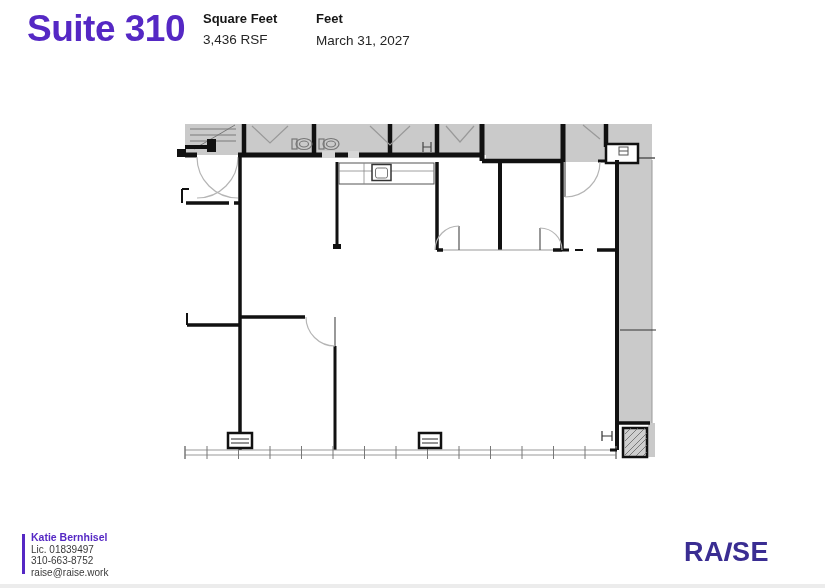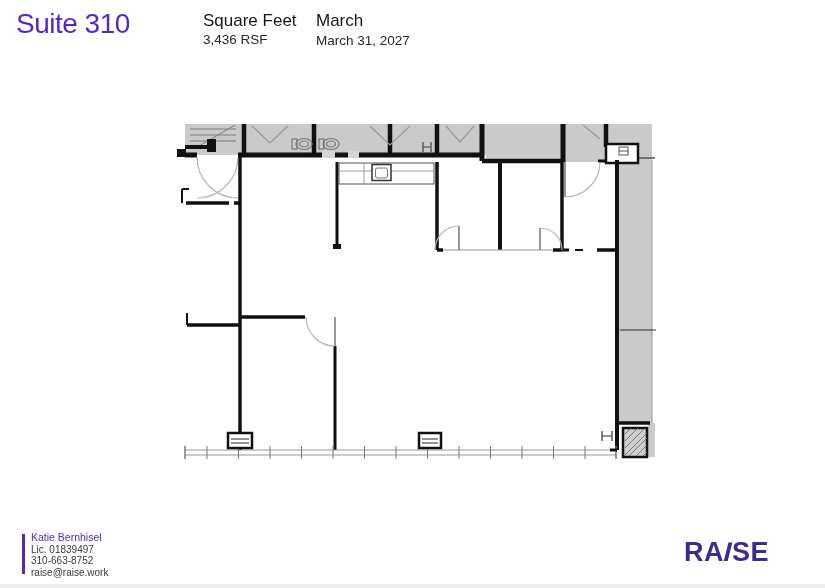--- a/index.html
+++ b/index.html
@@ -4,54 +4,54 @@
 <style>
   html,body{margin:0;padding:0;}
   body{
     width:825px;height:588px;position:relative;overflow:hidden;
     background:#ffffff;font-family:"Liberation Sans",sans-serif;
     -webkit-font-smoothing:antialiased;
   }
   .abs{position:absolute;}
   
   .suite-title{
-    left:16px;top:8px;font-size:28px;font-weight:400;
+    left:27px;top:8px;font-size:37px;font-weight:700;
     color:var(--brand_purple,#5528c4);letter-spacing:-0.5px;
   }
-  .meta-label{font-size:17px;font-weight:400;color:#161616;}
+  .meta-label{font-size:13px;font-weight:700;color:#161616;}
   .meta-value{font-size:13.5px;font-weight:400;color:#262626;}
   .sqft-label{left:203px;top:11px;}
   .sqft-value{left:203px;top:32px;}
   .term-label{left:316px;top:11px;}
   .term-value{left:316px;top:33px;}
   
   .plan{left:0;top:0;width:825px;height:588px;}
   
   .agent-bar{
     left:22px;top:534px;width:3px;height:40px;
     background:var(--brand_purple,#5528c4);
   }
   .agent-block{left:31px;top:532px;line-height:11.5px;}
-  .agent-name{font-size:10.5px;font-weight:400;color:var(--brand_purple,#5528c4);}
+  .agent-name{font-size:10.5px;font-weight:700;color:var(--brand_purple,#5528c4);}
   .agent-line{font-size:10px;color:#3a3a3a;}
   .logo{
     left:684px;top:537px;font-size:27px;font-weight:700;
     color:var(--logo_purple,#3a2d92);letter-spacing:0.5px;
     display:flex;align-items:baseline;
   }
   .logo .slant{display:inline-block;transform:skewX(-14deg);}
   .page-edge{left:0;top:584px;width:825px;height:4px;background:#ececec;}
 </style>
 </head>
 <body>
 
 <div class="abs suite-title">Suite 310</div>
 <div class="abs meta-label sqft-label">Square Feet</div>
 <div class="abs meta-value sqft-value">3,436 RSF</div>
-<div class="abs meta-label term-label">March</div>
+<div class="abs meta-label term-label">Feet</div>
 <div class="abs meta-value term-value">March 31, 2027</div>
 
 <svg class="abs plan" viewBox="0 0 825 588" xmlns="http://www.w3.org/2000/svg">
 
   <g>
     <rect x="185" y="124" width="467" height="31" fill="#cacaca"></rect>
     <rect x="486" y="124" width="166" height="38" fill="#cacaca"></rect>
     <rect x="618" y="160" width="34" height="263" fill="#cacaca"></rect>
     <rect x="648" y="423" width="7" height="34" fill="#cacaca"></rect>
   </g>

